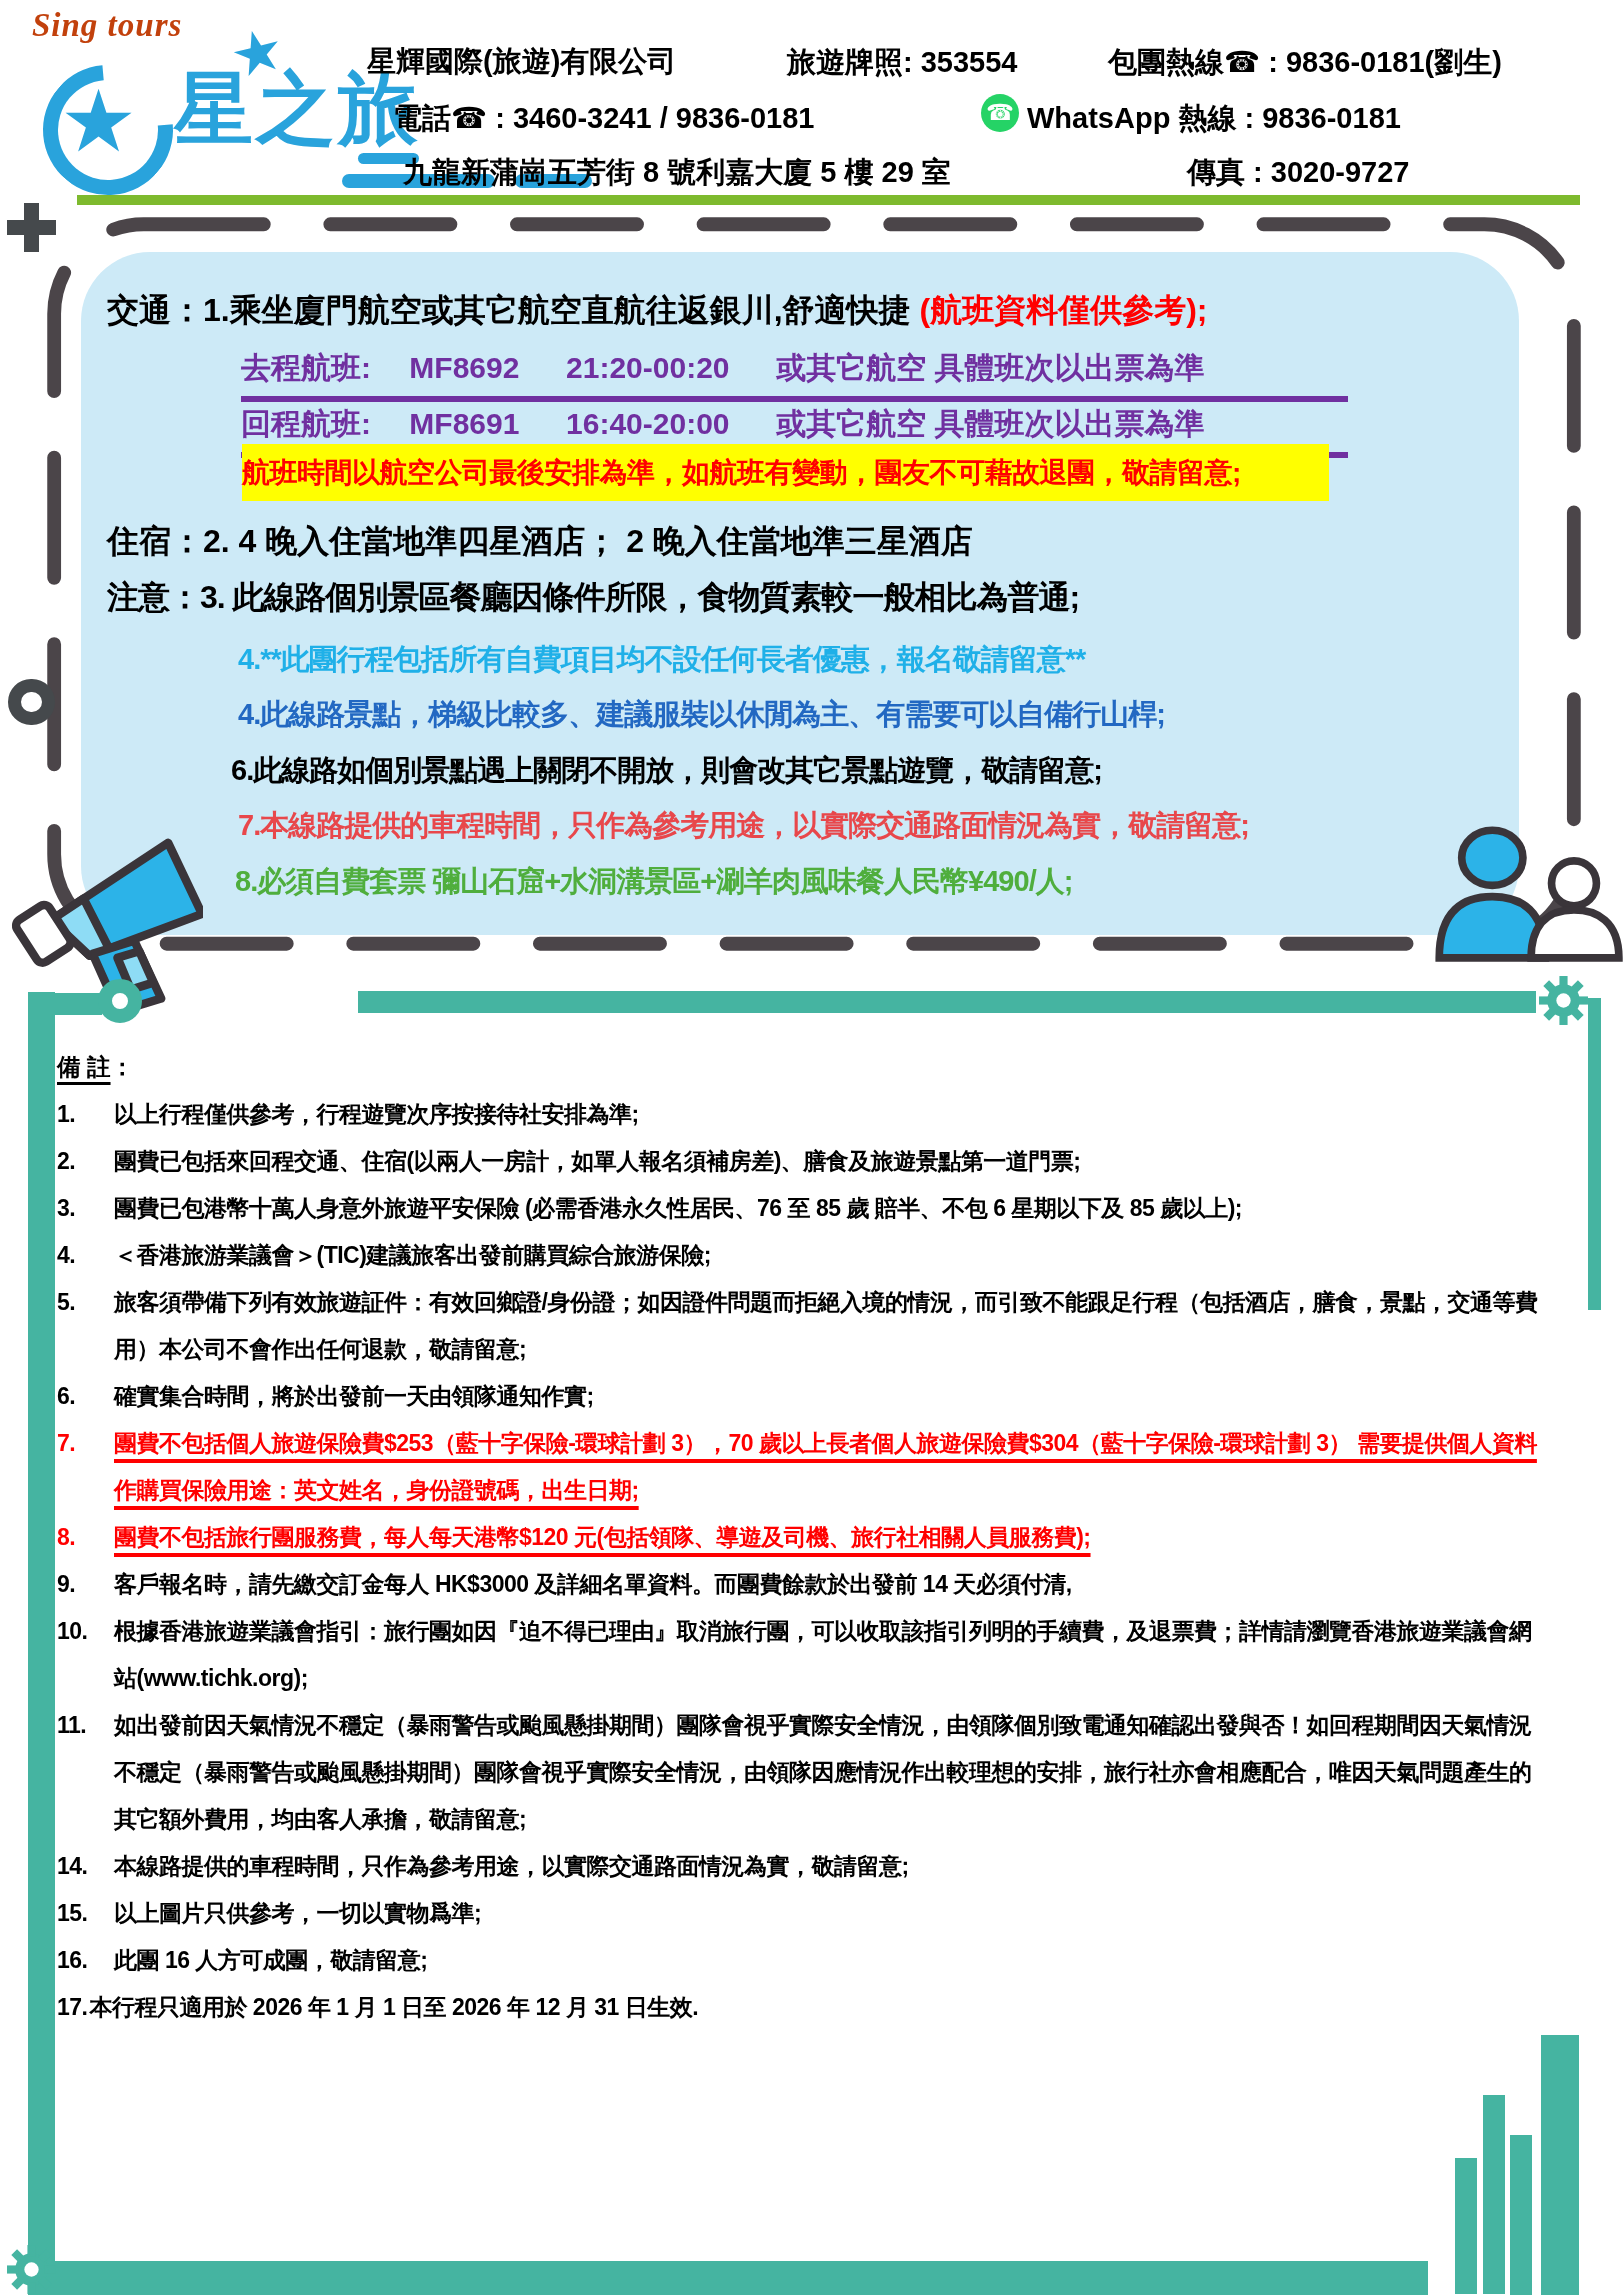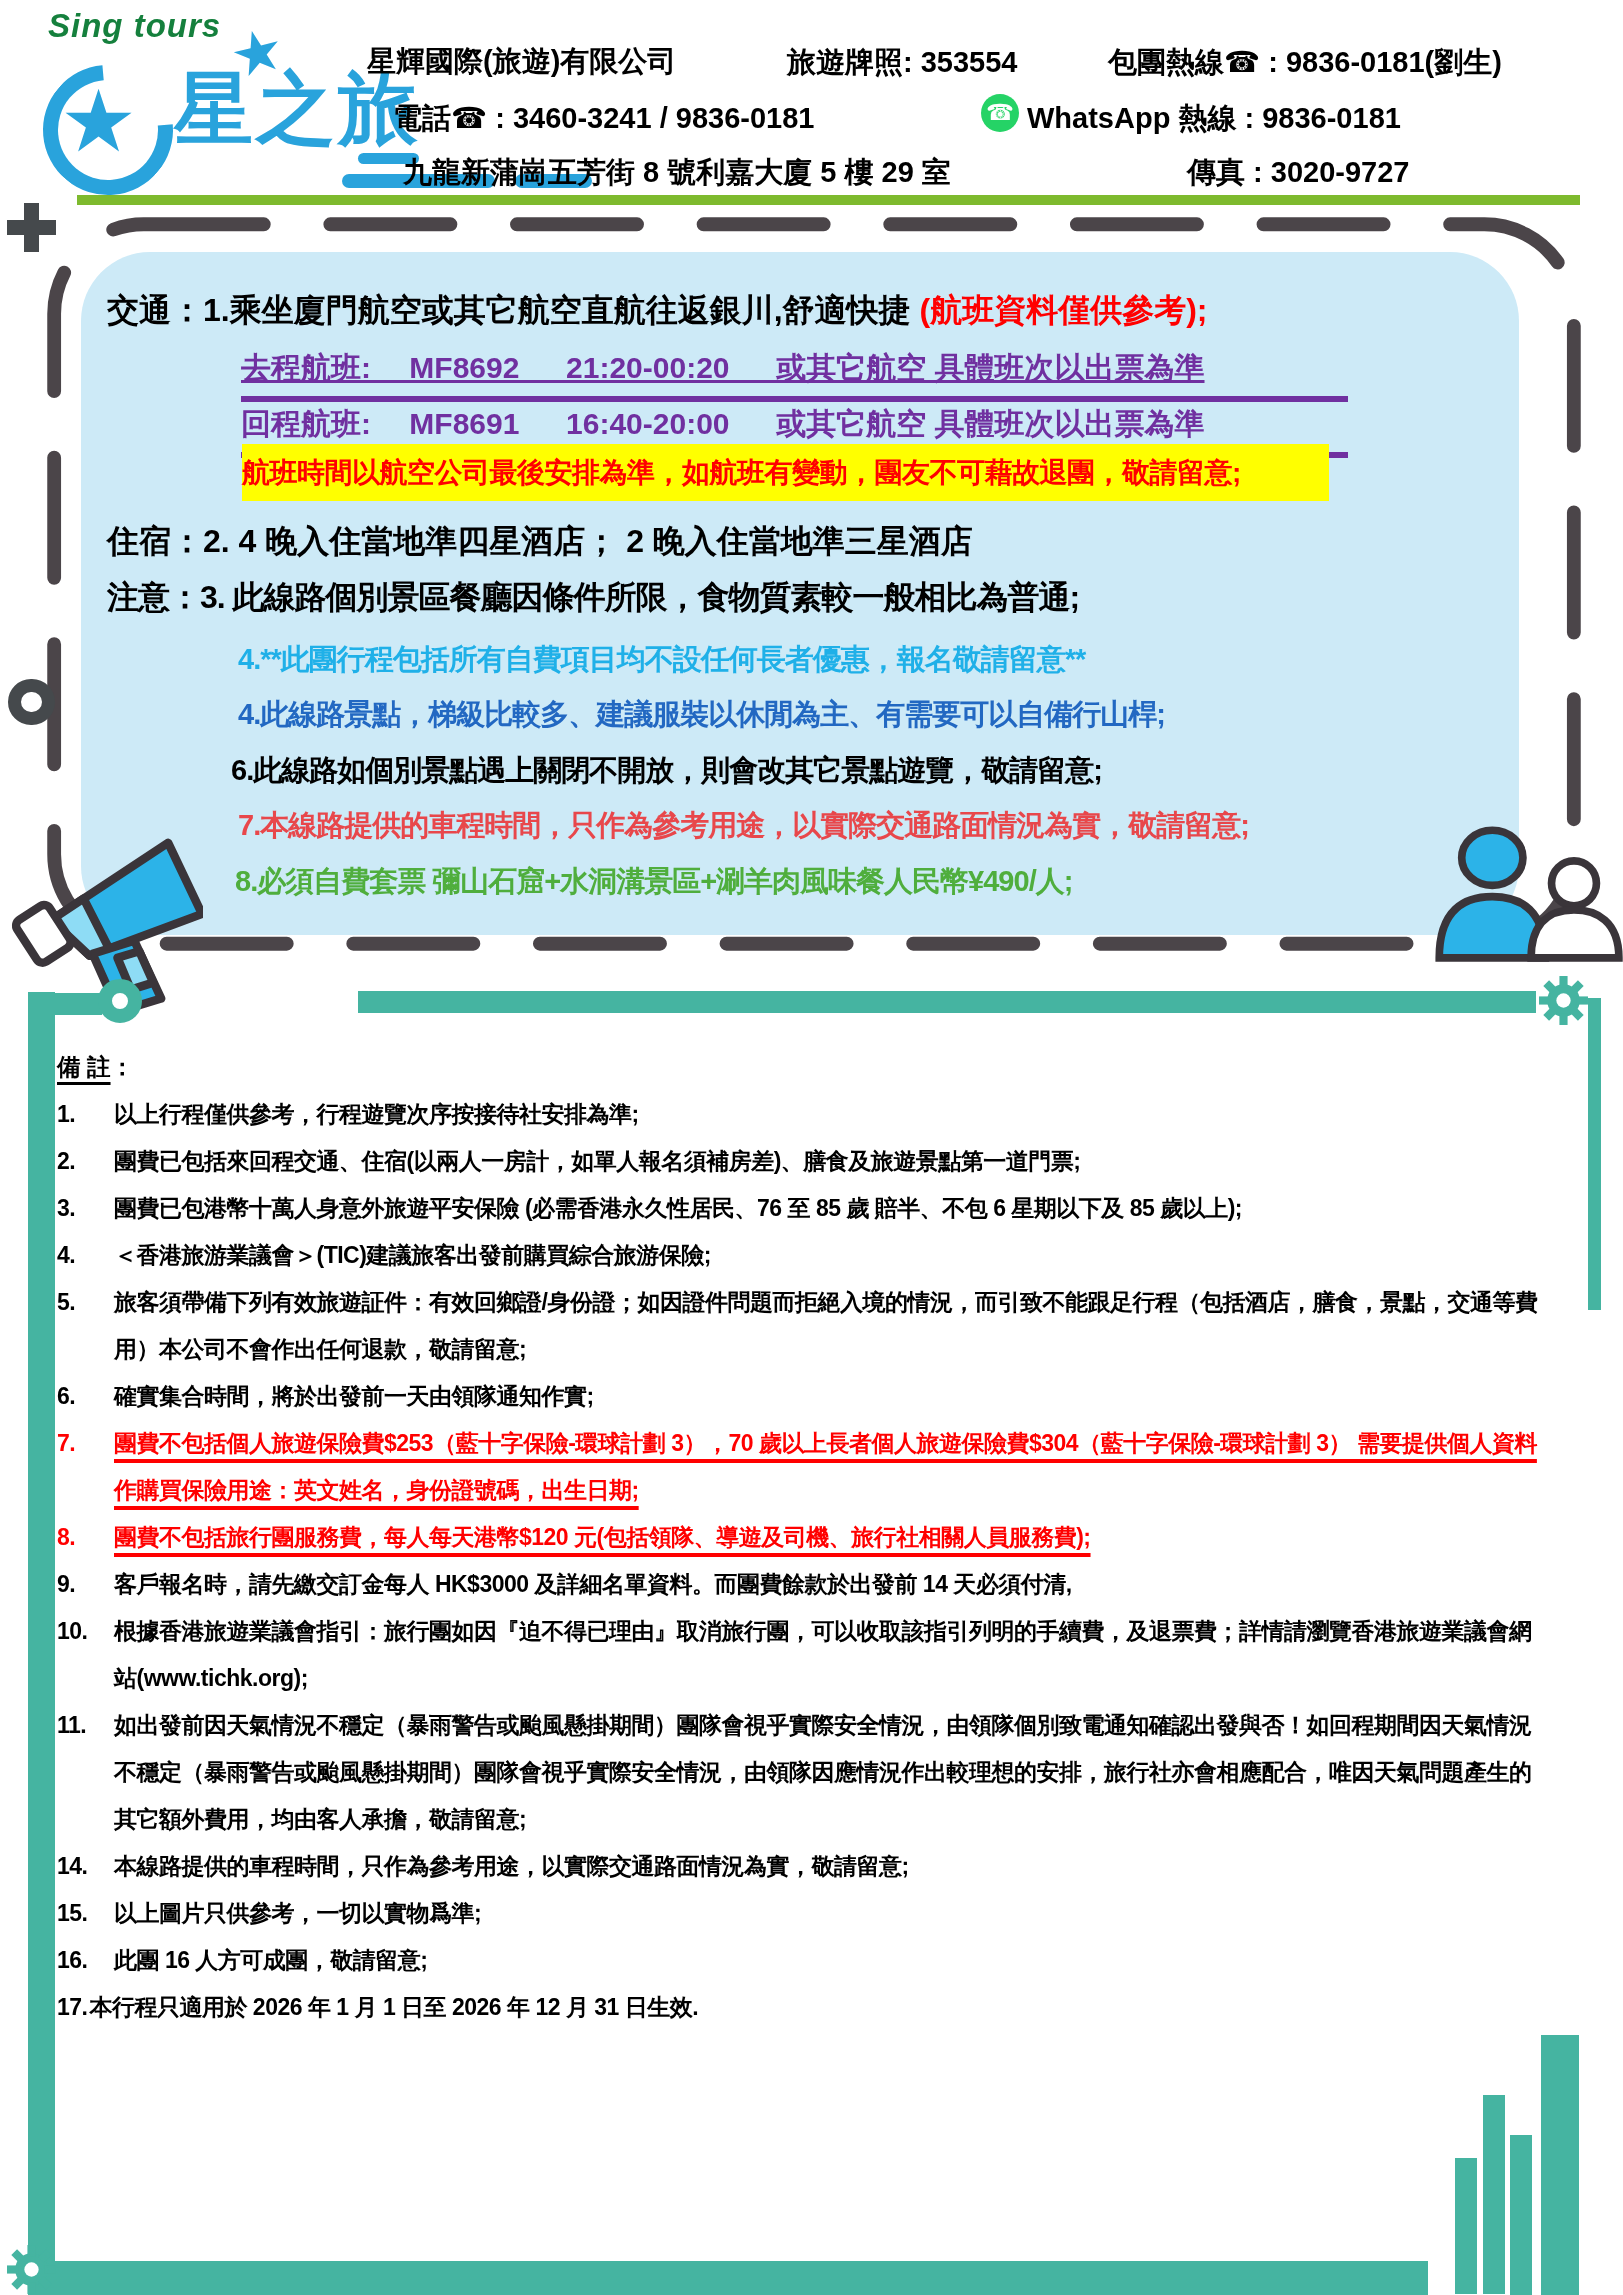--- a/index.html
+++ b/index.html
@@ -19,22 +19,22 @@
     --ink:#000000;
   }
   html,body{margin:0;padding:0;}
   body{
     width:1623px;height:2295px;position:relative;background:#fff;overflow:hidden;
     font-family:"Liberation Sans","DejaVu Sans",sans-serif;font-weight:700;color:var(--ink);
   }
   .abs{position:absolute;}
 
   
-  .sing-tours{left:48px;top:7.2px;font-family:Liberation Sans, sans-serif;
-    font-style:italic;font-size:33px;color:#15803d;letter-spacing:1px;}
+  .sing-tours{left:32px;top:7.2px;font-family:Liberation Serif, serif;
+    font-style:italic;font-size:33px;color:#c2410c;letter-spacing:1px;}
   .sing-star{left:231px;top:23.5px;font-size:59px;color:var(--logo_blue);transform:rotate(-14deg);line-height:1;}
   .logo-ring{left:43px;top:65px;width:100px;height:100px;border:15.3px solid var(--logo_blue);
     border-radius:50%;border-top-color:transparent;transform:rotate(40deg);}
   .logo-ring-star{left:60px;top:78px;font-size:86px;line-height:1;color:var(--logo_blue);}
   .logo-zh{left:174px;top:69px;font-size:79px;line-height:1;color:var(--logo_blue);letter-spacing:3.1px;}
   .speed-line{background:var(--logo_blue);border-radius:8.2px;height:14.3px;}
   .sl1{left:342px;top:174px;width:153px;}
   .sl2{left:515px;top:174px;width:77px;}
   .sl3{left:358px;top:153px;width:61px;height:11.2px;}
   .green-bar{left:77px;top:195px;width:1503px;height:9.7px;background:var(--green_bar);}
@@ -55,21 +55,21 @@
   .bubble-border{left:47px;top:217px;width:1534px;height:734px;}
   .plus-icon{left:7.2px;top:203px;width:49px;height:49px;}
   .plus-icon::before{content:"";position:absolute;left:0;top:17px;width:49px;height:15.3px;background:#45494c;}
   .plus-icon::after{content:"";position:absolute;left:17px;top:0;width:15.3px;height:49px;background:#45494c;}
   .ring-icon{left:8.2px;top:679px;width:20.4px;height:20.4px;border:13.3px solid #45494c;border-radius:50%;background:#fff;}
 
   .t-transport{left:107px;top:289px;font-size:32px;white-space:nowrap;}
   .t-transport .red{color:var(--red);}
   .flight-row{left:241px;font-size:30px;color:var(--purple);width:1107px;white-space:nowrap;
     padding-bottom:7.2px;border-bottom:6.6px solid var(--purple);}
-  .t-outbound{top:348px;text-decoration:underline;}
+  .t-outbound{top:348px;}
   .t-inbound{top:404px;}
   .t-warning{left:242px;top:444px;width:1087px;background:var(--yellow);color:var(--red);
     font-size:28px;line-height:57px;white-space:nowrap;padding:0 0;letter-spacing:-0.5px;}
   .t-lodging{left:107px;top:520px;font-size:32px;white-space:nowrap;}
   .t-attention{left:107px;top:576px;font-size:32px;white-space:nowrap;letter-spacing:-1px;}
   .t-note{font-size:29px;white-space:nowrap;letter-spacing:-1px;}
   .t-note4{left:238px;top:640px;color:var(--cyan_note);}
   .t-note5{left:238px;top:695px;color:var(--blue_note);}
   .t-note6{left:231px;top:751px;color:var(--ink);}
   .t-note7{left:238px;top:806px;color:var(--soft_red);}

